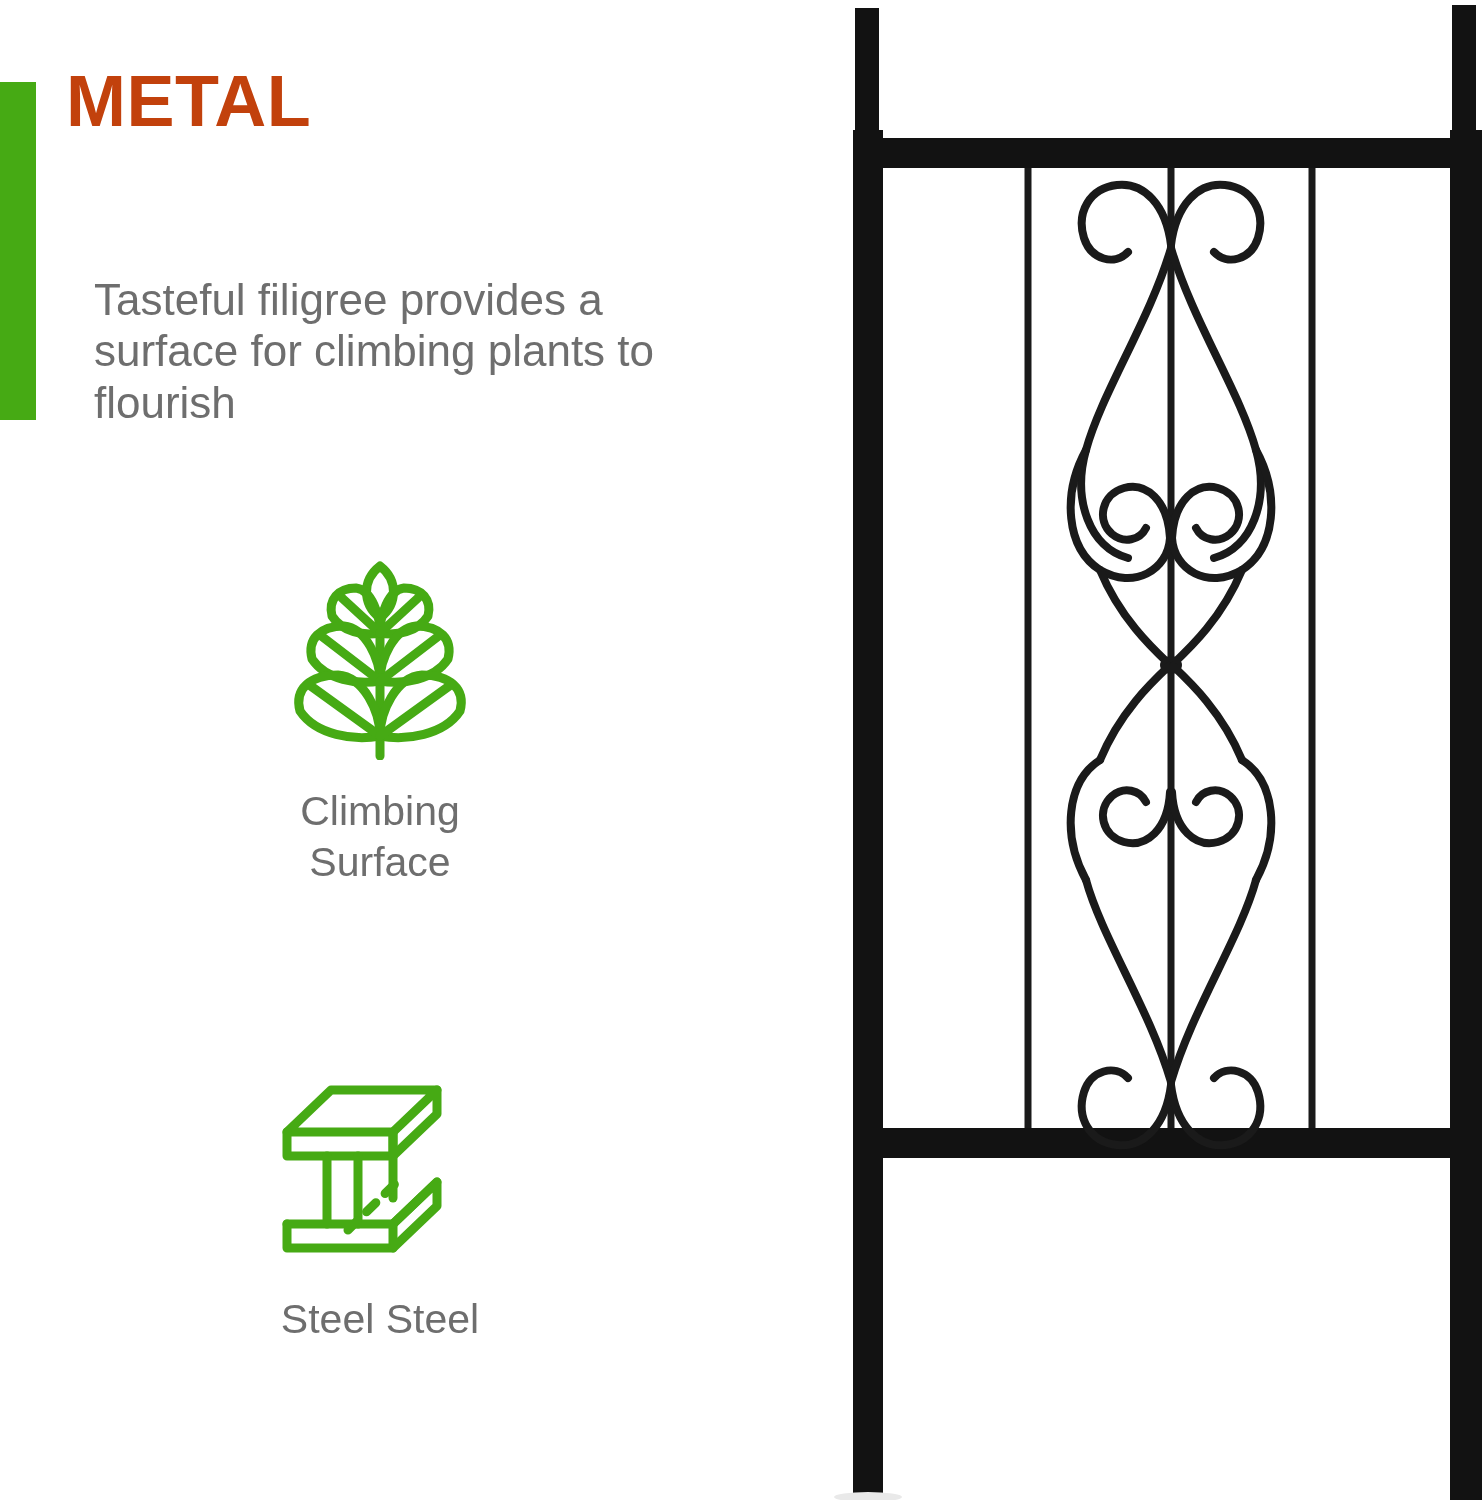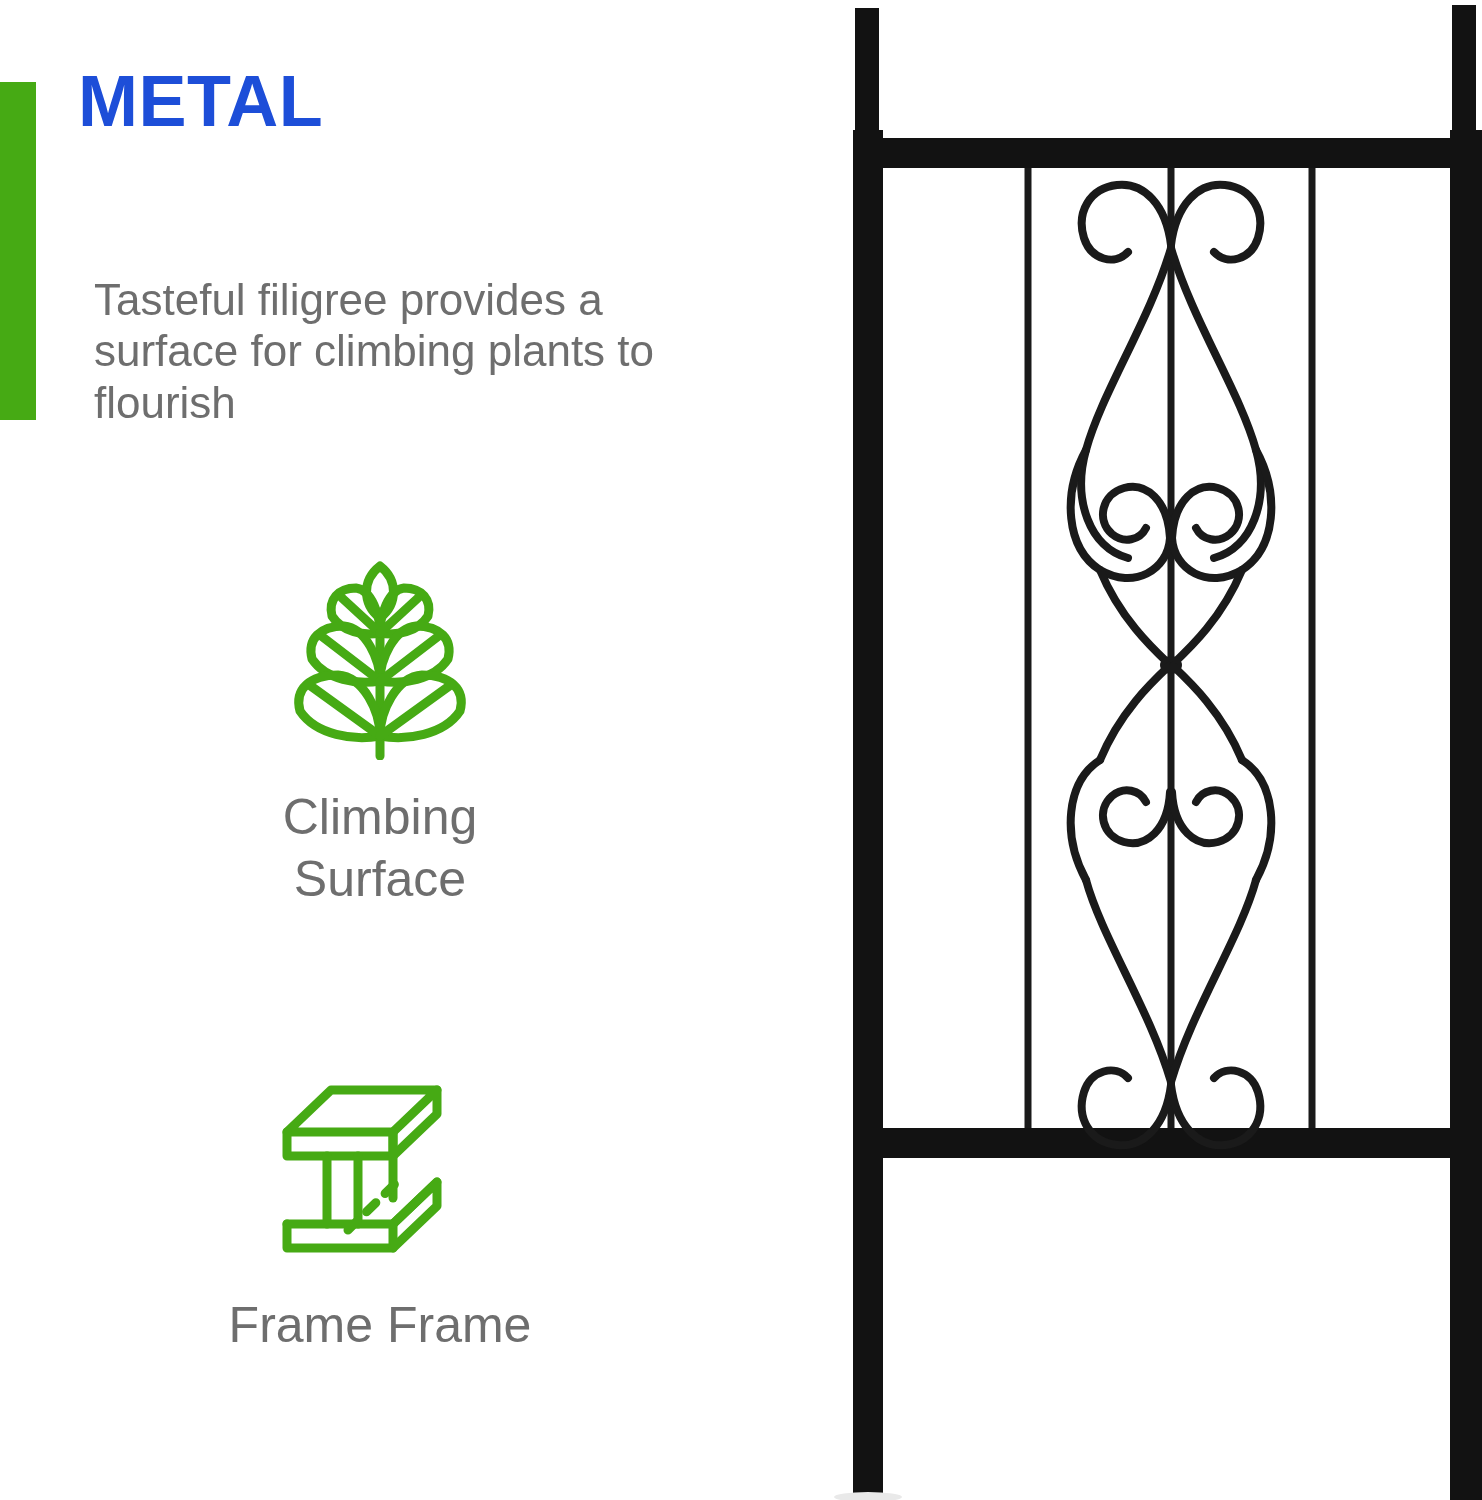--- a/index.html
+++ b/index.html
@@ -25,29 +25,29 @@
     position: absolute;
     left: 0;
     top: 82px;
     width: 36px;
     height: 338px;
     background: #46aa14;
   }
 
   .headline {
     position: absolute;
-    left: 78px;
+    left: 66px;
     top: 66px;
     width: 640px;
     margin: 0;
     font-size: 72px;
     line-height: 0.98;
     letter-spacing: 0.5px;
     font-weight: 700;
-    color: #1d4ed8;
+    color: #c2410c;
     text-transform: uppercase;
   }
   .headline .line {
     display: block;
   }
 
   .subhead {
     position: absolute;
     left: 78px;
     top: 258px;
@@ -71,21 +71,21 @@
 
   .feature-icon {
     display: block;
     margin: 0 auto;
     height: 200px;
   }
   .feature.two .feature-icon { height: 190px; }
 
   .feature-label {
     margin: 26px 0 0 0;
-    font-size: 50px;
+    font-size: 41px;
     line-height: 1.24;
     font-weight: 300;
     color: #6e6e6e;
     white-space: pre-line;
   }
 
   
   .product {
     position: absolute;
     left: 760px;
@@ -154,21 +154,21 @@
 
       <path d="M12 146 L12 170 L118 170 L118 146"></path>
 
       <path d="M118 146 L162 104 L162 128 L118 170"></path>
       <path d="M118 146 L162 104"></path>
 
       <path d="M12 146 L118 146"></path>
 
       <path d="M73 152 L128 98" stroke-dasharray="13 13"></path>
     </svg>
-    <p class="feature-label">Frame Frame</p>
+    <p class="feature-label">Steel Steel</p>
   </div>
 
   <div class="product">
     <svg viewBox="0 0 722 1500" preserveAspectRatio="none">
       <g>
 
         <rect x="95" y="8" width="24" height="128" fill="#121212"></rect>
 
         <rect x="93" y="130" width="30" height="1368" fill="#121212"></rect>
 

